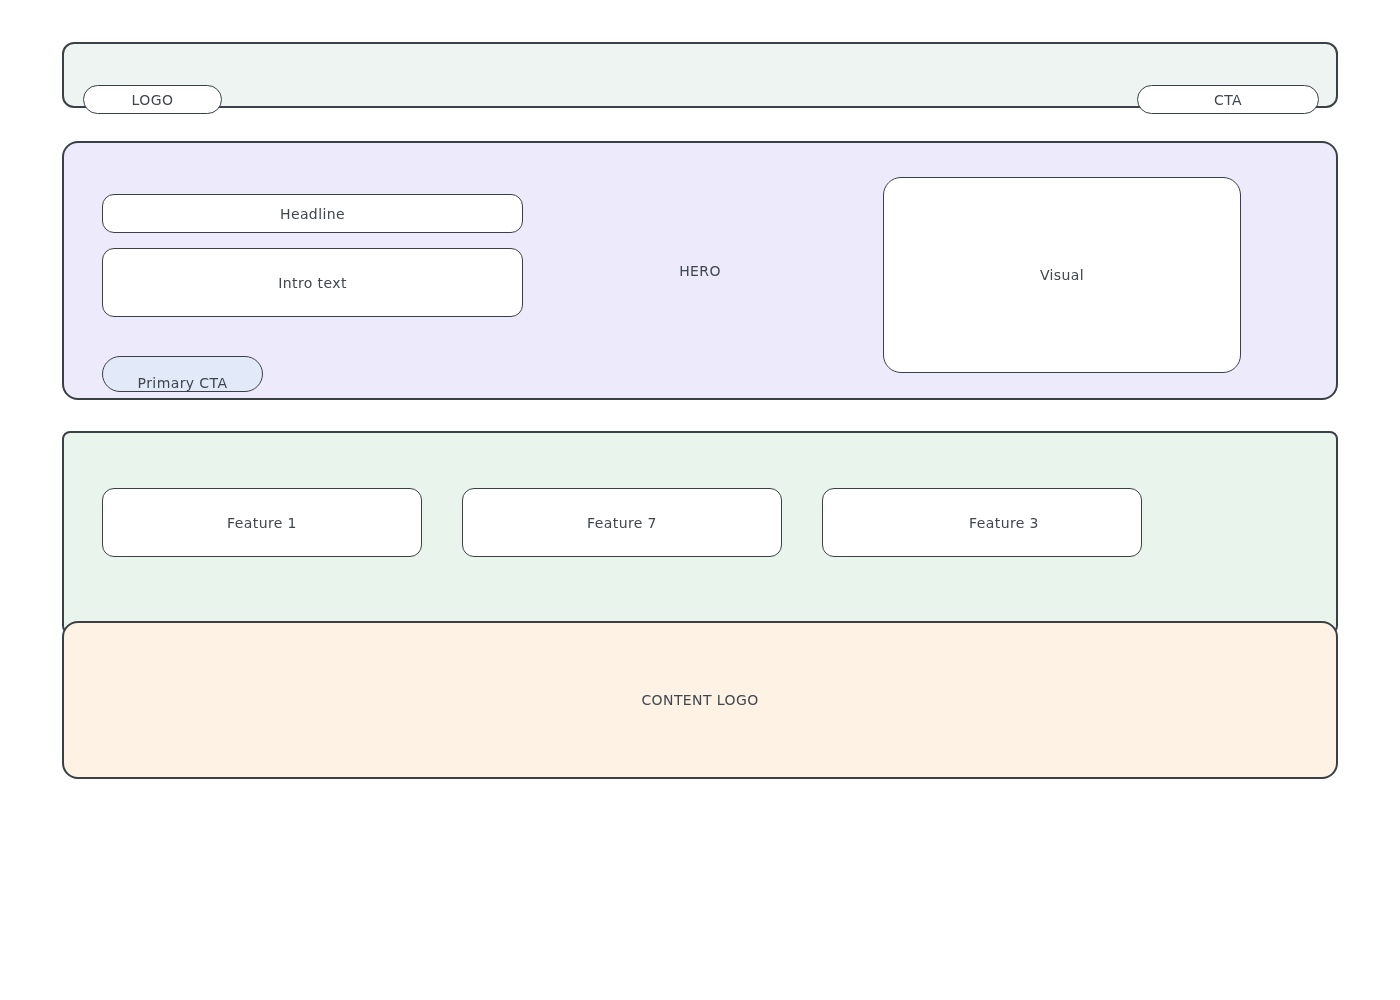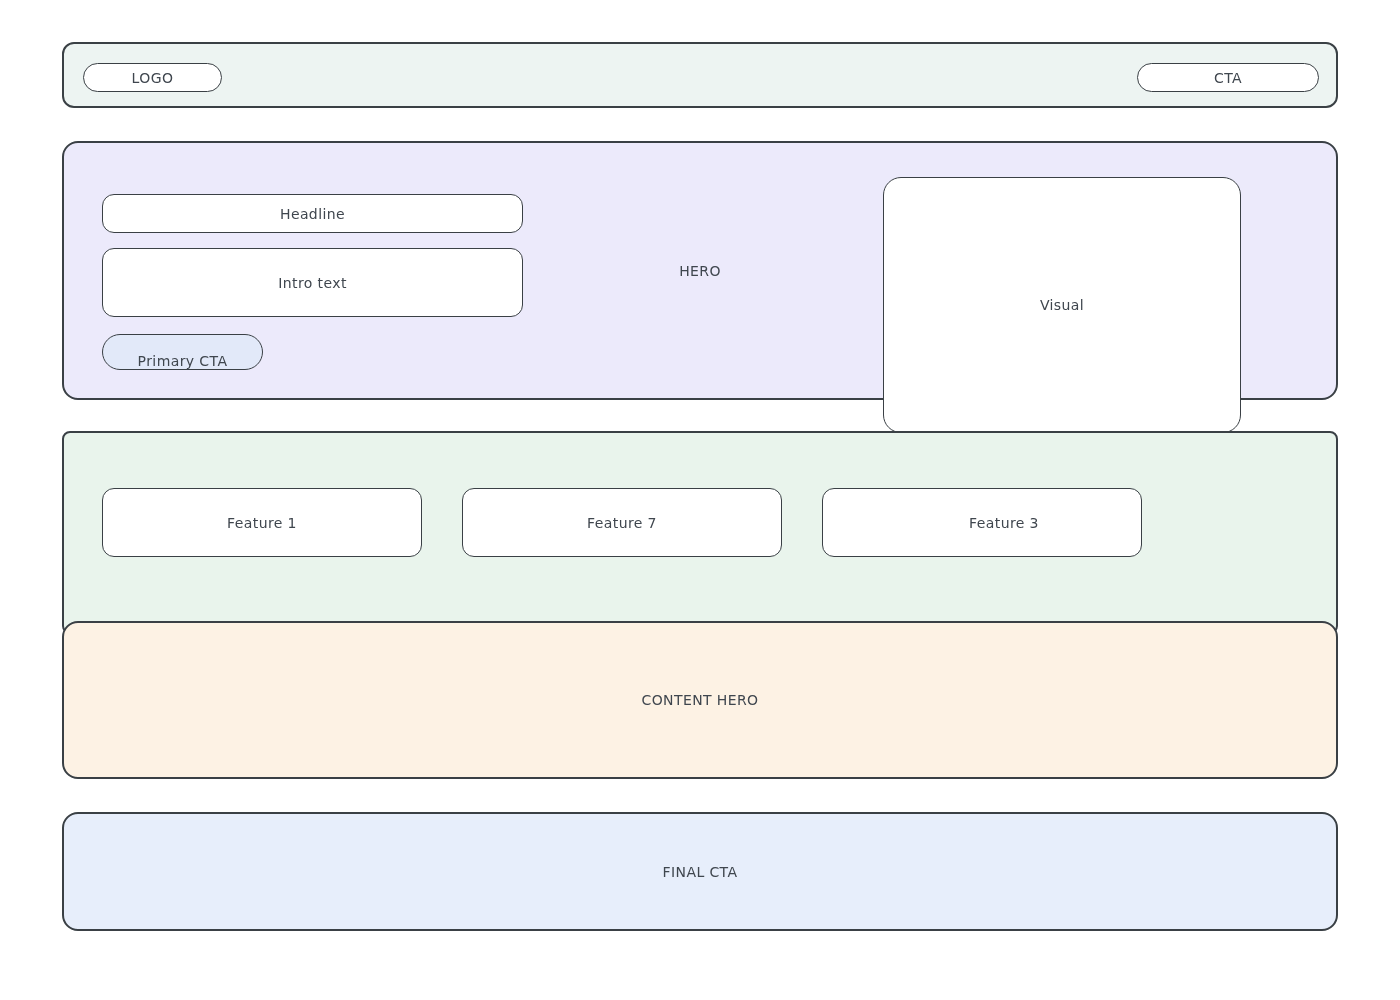--- a/index.html
+++ b/index.html
@@ -34,34 +34,34 @@
   .white-box{
     position:absolute;background:var(--box-bg);
     border:1.6px solid var(--border);border-radius:12px;
     display:flex;align-items:center;justify-content:center;
     box-sizing:border-box;
   }
   .pill{
     position:absolute;background:var(--box-bg);
     border:1.6px solid var(--border);border-radius:999px;
     display:flex;align-items:center;justify-content:center;
-    box-sizing:border-box;cursor:pointer;
+    box-sizing:border-box;cursor:pointer;margin-top:22px;
   }
 
   
   .header{top:42px;height:66px;background:var(--header-bg);border-radius:12px;}
   .logo-pill{left:19px;top:19px;width:139px;height:29px;}
   .cta-pill{right:17px;top:19px;width:182px;height:29px;}
 
   
   .hero{top:141px;height:259px;background:var(--hero-bg);border-radius:16px;}
   .headline-box{left:38px;top:51px;width:421px;height:39px;}
   .intro-box{left:38px;top:105px;width:421px;height:69px;}
   .primary-cta{left:38px;top:191px;width:161px;height:36px;background:var(--primary-cta-bg);align-items:flex-end;}
-  .visual-box{left:819px;top:34px;width:358px;height:256px;border-radius:18px;}
+  .visual-box{left:819px;top:34px;width:358px;height:196px;border-radius:18px;}
 
   
   .features{top:431px;height:203px;background:var(--features-bg);border-radius:8px;}
   .feature-card{top:55px;width:320px;height:69px;}
   .feature-1{left:38px;}
   .feature-2{left:398px;}
   .feature-3{left:758px;padding-left:44px;}
 
   
   .content-block{top:621px;height:158px;background:var(--content-bg);border-radius:16px;}
@@ -109,20 +109,17 @@
     </div>
     <div class="white-box feature-card feature-2">
       <span class="label">Feature 7</span>
     </div>
     <div class="white-box feature-card feature-3">
       <span class="label">Feature 3</span>
     </div>
   </div>
 
   <div class="panel content-block">
-    <span class="label center-label">CONTENT HERO</span>
+    <span class="label center-label">CONTENT LOGO</span>
   </div>
 
-  <div class="panel final-cta">
-    <span class="label center-label">FINAL CTA</span>
-  </div>
 
 </div>
 
 </body></html>

